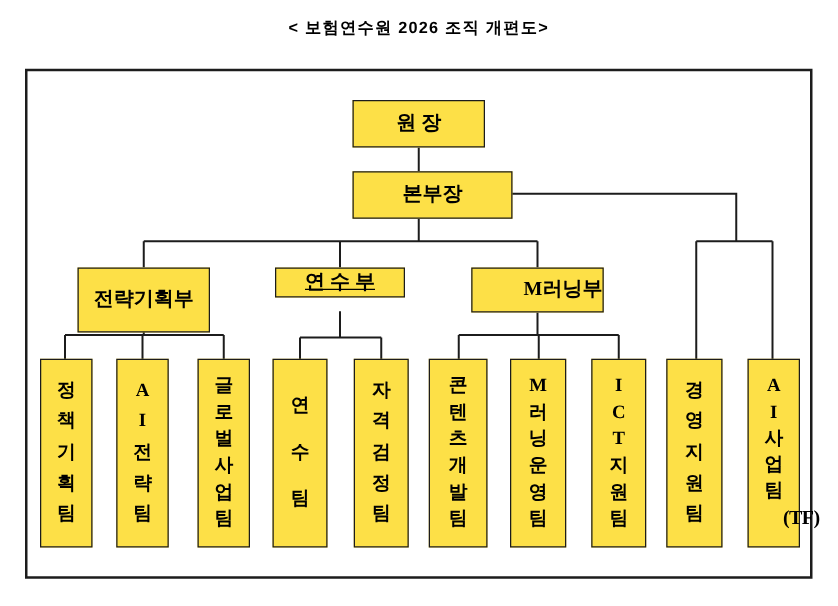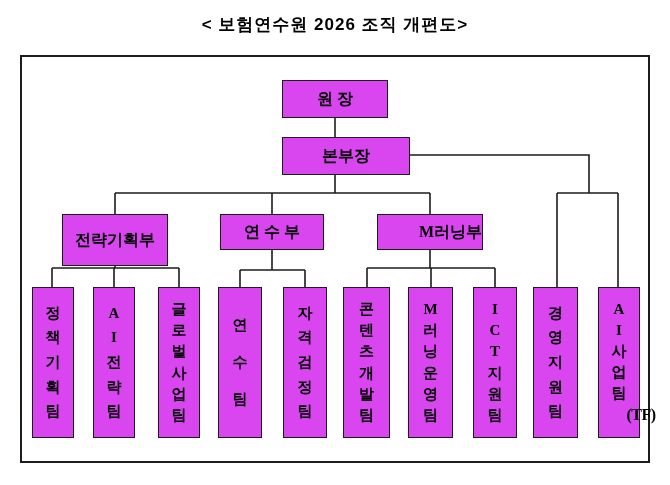--- a/index.html
+++ b/index.html
@@ -18,21 +18,21 @@
     height: 485px;
   }
   .chart-title {
     position: absolute;
     left: 0;
     top: 13px;
     width: 670px;
     text-align: center;
     font-family: "Liberation Sans", "DejaVu Sans", sans-serif;
     font-weight: 700;
-    font-size: 17px;
+    font-size: 13px;
     letter-spacing: 1px;
     white-space: pre;
   }
   .outer-frame {
     position: absolute;
     left: 20px;
     top: 55px;
     width: 626px;
     height: 404px;
     border: 2px solid #1c1c1c;
@@ -41,21 +41,21 @@
   svg.connectors {
     position: absolute;
     left: 0;
     top: 0;
     width: 670px;
     height: 485px;
   }
   .node {
     position: absolute;
     border: 1.6px solid #1c1c1c;
-    background: #d946ef;
+    background: #fde047;
     box-sizing: border-box;
     display: flex;
     align-items: center;
     justify-content: center;
   }
   .node .hlabel {
     font-weight: 700;
     font-size: 16px;
     white-space: pre;
     line-height: 1;
@@ -107,21 +107,21 @@
   </div>
 
   <div class="node" style="left:282px; top:137px; width:128px; height:38px;">
     <span class="hlabel">본부장</span>
   </div>
 
   <div class="node" style="left:62px; top:214px; width:106px; height:52px;">
     <span class="hlabel">전략기획부</span>
   </div>
 
-  <div class="node" style="left:220px; top:214px; width:104px; height:36px;">
+  <div class="node" style="left:220px; top:214px; width:104px; height:24px;text-decoration:underline;">
     <span class="hlabel">연 수 부</span>
   </div>
 
   <div class="node" style="left:377px; top:214px; width:106px; height:36px;justify-content:flex-end;">
     <span class="hlabel">M러닝부</span>
   </div>
 
   <div class="node vnode" style="left:32px; top:287px; width:42px; height:151px;">
     <div class="vtext">
         <span>정</span>

